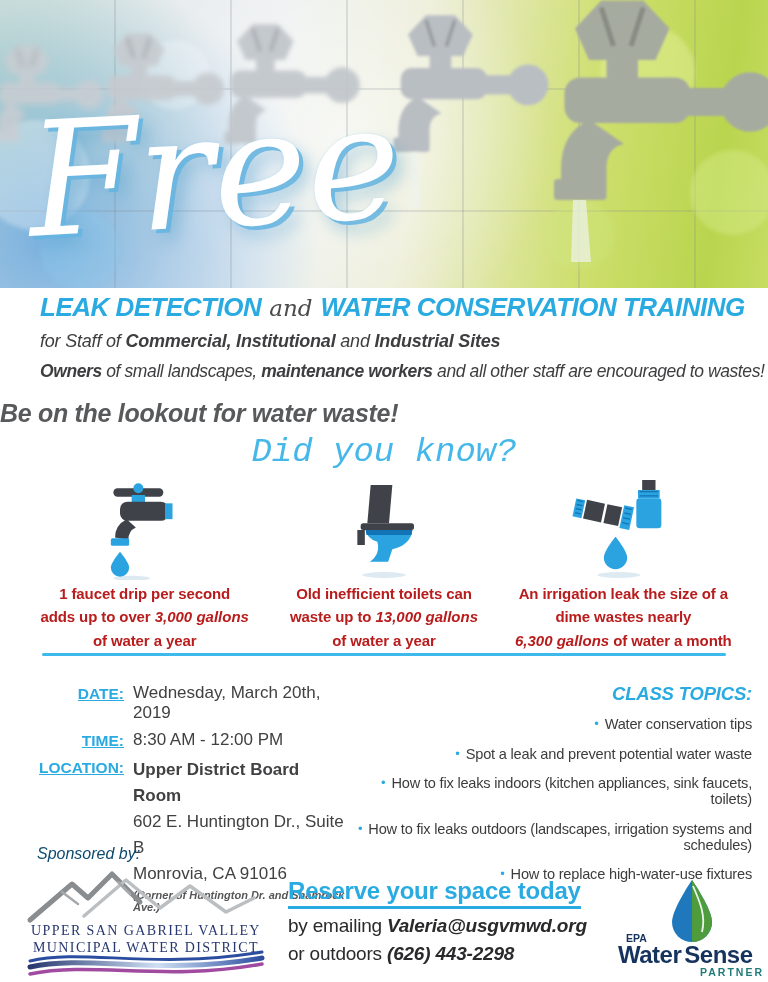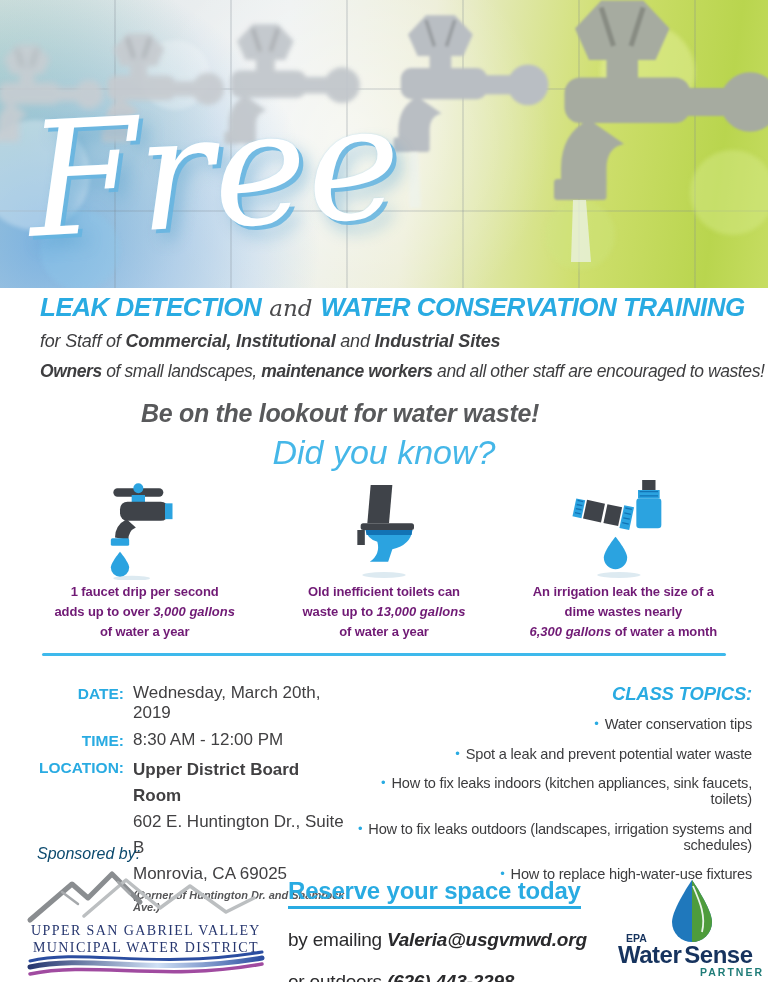--- a/index.html
+++ b/index.html
@@ -48,59 +48,59 @@
   }
 
   
   .headline{position:absolute;left:40px;top:292px;width:700px;white-space:nowrap;
     font-style:italic;font-weight:bold;font-size:26px;letter-spacing:-0.5px;color:var(--blue);}
   .headline .and{font-family:"DejaVu Serif",serif;font-weight:400;font-size:23px;color:#4A4A4C;margin:0 8px;letter-spacing:0;}
   .subtitle{position:absolute;left:40px;top:331px;font-size:18px;font-style:italic;color:var(--dark);letter-spacing:-0.2px;}
   .attend{position:absolute;left:40px;top:361px;font-size:17.5px;font-style:italic;color:var(--dark);letter-spacing:-0.4px;white-space:nowrap;}
   .subtitle .seg-b,.attend .seg-b{font-weight:bold;}
 
-  .lookout{position:absolute;left:0;top:399px;width:680px;text-align:center;
+  .lookout{position:absolute;left:0;top:399px;width:680px;
     font-size:25px;font-weight:bold;font-style:italic;color:var(--grayhead);letter-spacing:-0.3px;}
   .didyouknow{position:absolute;left:0;top:433px;width:768px;text-align:center;
-    font-family:Liberation Sans, sans-serif;font-style:italic;font-size:34px;color:#45B7E8;}
+    font-family:Liberation Mono, monospace;font-style:italic;font-size:34px;color:#45B7E8;}
 
   
   .facts{position:absolute;left:25px;top:480px;width:718px;display:flex;}
   .fact{flex:1;display:flex;flex-direction:column;align-items:center;padding:0 8px;}
   .fact-icon{height:102px;display:flex;align-items:flex-start;justify-content:center;}
-  .fact-text{font-size:13px;font-weight:bold;color:#701a75;text-align:center;
+  .fact-text{font-size:15px;font-weight:bold;color:#b91c1c;text-align:center;
     white-space:pre-line;line-height:1.55;letter-spacing:-0.1px;}
   .fact-text .seg-b{font-style:italic;letter-spacing:0;}
 
   .divider{position:absolute;left:42px;top:653px;width:684px;height:3px;background:var(--divider);border-radius:2px;}
 
   
   .details{position:absolute;left:38px;top:683px;width:310px;
     display:grid;grid-template-columns:86px auto;column-gap:9px;row-gap:7px;}
-  .d-label{font-size:15.5px;font-weight:bold;color:var(--blue);text-align:right;padding-top:2px;}
+  .d-label{font-size:15.5px;font-weight:bold;color:var(--blue);text-align:right;padding-top:2px;text-decoration:underline;}
   .d-value{font-size:17px;color:#414042;}
   .loc-name{font-weight:bold;}
   .loc-line{line-height:26px;}
   .loc-note{font-size:11px;font-style:italic;font-weight:bold;color:#565658;margin-top:2px;}
 
   
   .topics{position:absolute;left:356px;top:683px;width:396px;text-align:right;}
   .topics-heading{font-size:18.5px;font-weight:bold;font-style:italic;color:var(--blue);letter-spacing:-0.2px;}
   .topics ul{list-style:none;margin-top:11px;}
   .topics li{font-size:14.6px;color:#3C3C3E;margin-bottom:13.5px;letter-spacing:-0.2px;}
   .topics li::before{content:"•";color:var(--blue);font-size:13px;margin-right:6px;position:relative;top:-1px;}
 
   
   .sponsored{position:absolute;left:37px;top:845px;font-size:16px;font-style:italic;color:#0c4a6e;}
   .sponsor-logo{position:absolute;left:22px;top:858px;}
 
   .reserve{position:absolute;left:288px;top:877px;width:340px;}
   .reserve-title{display:inline-block;font-size:24px;font-weight:bold;color:var(--blue);
     border-bottom:3px solid var(--blue);padding-bottom:1px;letter-spacing:-0.2px;cursor:pointer;}
-  .reserve-line{font-size:19px;color:#2A2A2C;margin-top:20px;letter-spacing:-0.2px;}
+  .reserve-line{font-size:19px;color:#2A2A2C;margin-top:6px;letter-spacing:-0.2px;}
   .reserve-line .em{font-weight:bold;font-style:italic;}
 
   .watersense{position:absolute;left:616px;top:876px;}
 </style>
 </head>
 <body>
 
 <div class="page">
 
   <div class="hero">
@@ -225,21 +225,21 @@
 
   <div class="details">
     <div class="d-label">DATE:</div>
     <div class="d-value">Wednesday, March 20th, 2019</div>
     <div class="d-label">TIME:</div>
     <div class="d-value">8:30 AM - 12:00 PM</div>
     <div class="d-label">LOCATION:</div>
     <div class="d-value">
       <div class="loc-line loc-name">Upper District Board Room</div>
       <div class="loc-line">602 E. Huntington Dr., Suite B</div>
-      <div class="loc-line">Monrovia, CA 69025</div>
+      <div class="loc-line">Monrovia, CA 91016</div>
       <div class="loc-note">(Corner of Huntington Dr. and Shamrock Ave.)</div>
     </div>
   </div>
 
   <div class="topics">
     <div class="topics-heading">CLASS TOPICS:</div>
     <ul>
 
         <li>Water conservation tips</li>
 

